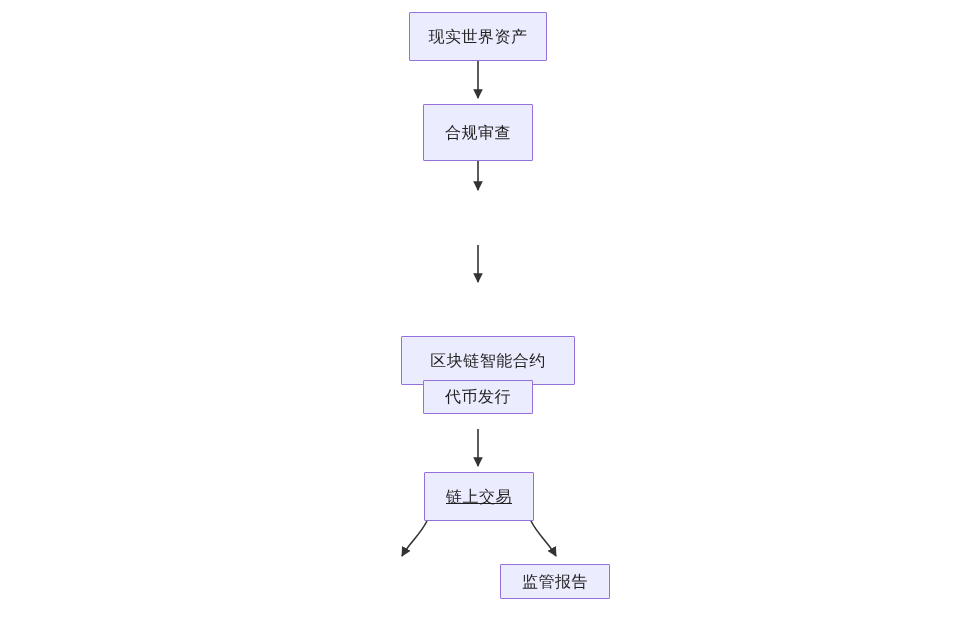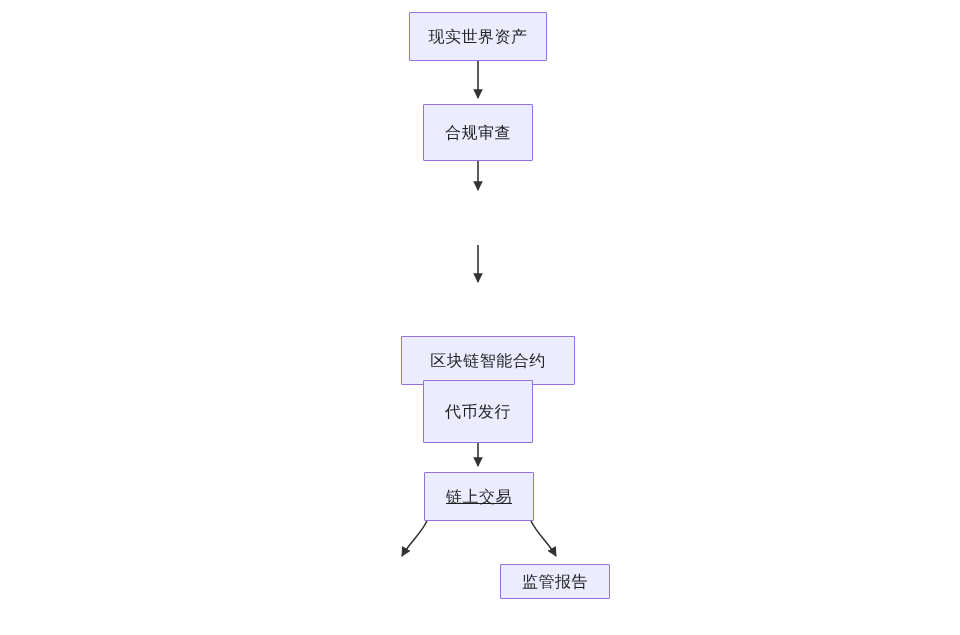--- a/index.html
+++ b/index.html
@@ -89,21 +89,21 @@
 
   <div class="node" style="left:423px; top:104px; width:110px; height:57px;">
     <span class="node-label">合规审查</span>
   </div>
 
 
   <div class="node" style="left:401px; top:288px; width:174px; height:49px;margin-top:48px;">
     <span class="node-label">区块链智能合约</span>
   </div>
 
-  <div class="node" style="left:423px; top:380px; width:110px; height:63px;">
+  <div class="node" style="left:423px; top:380px; width:110px; height:34px;">
     <span class="node-label">代币发行</span>
   </div>
 
   <div class="node" style="left:424px; top:472px; width:110px; height:49px;text-decoration:underline;">
     <span class="node-label">链上交易</span>
   </div>
 
 
   <div class="node" style="left:500px; top:564px; width:110px; height:35px;">
     <span class="node-label">监管报告</span>

